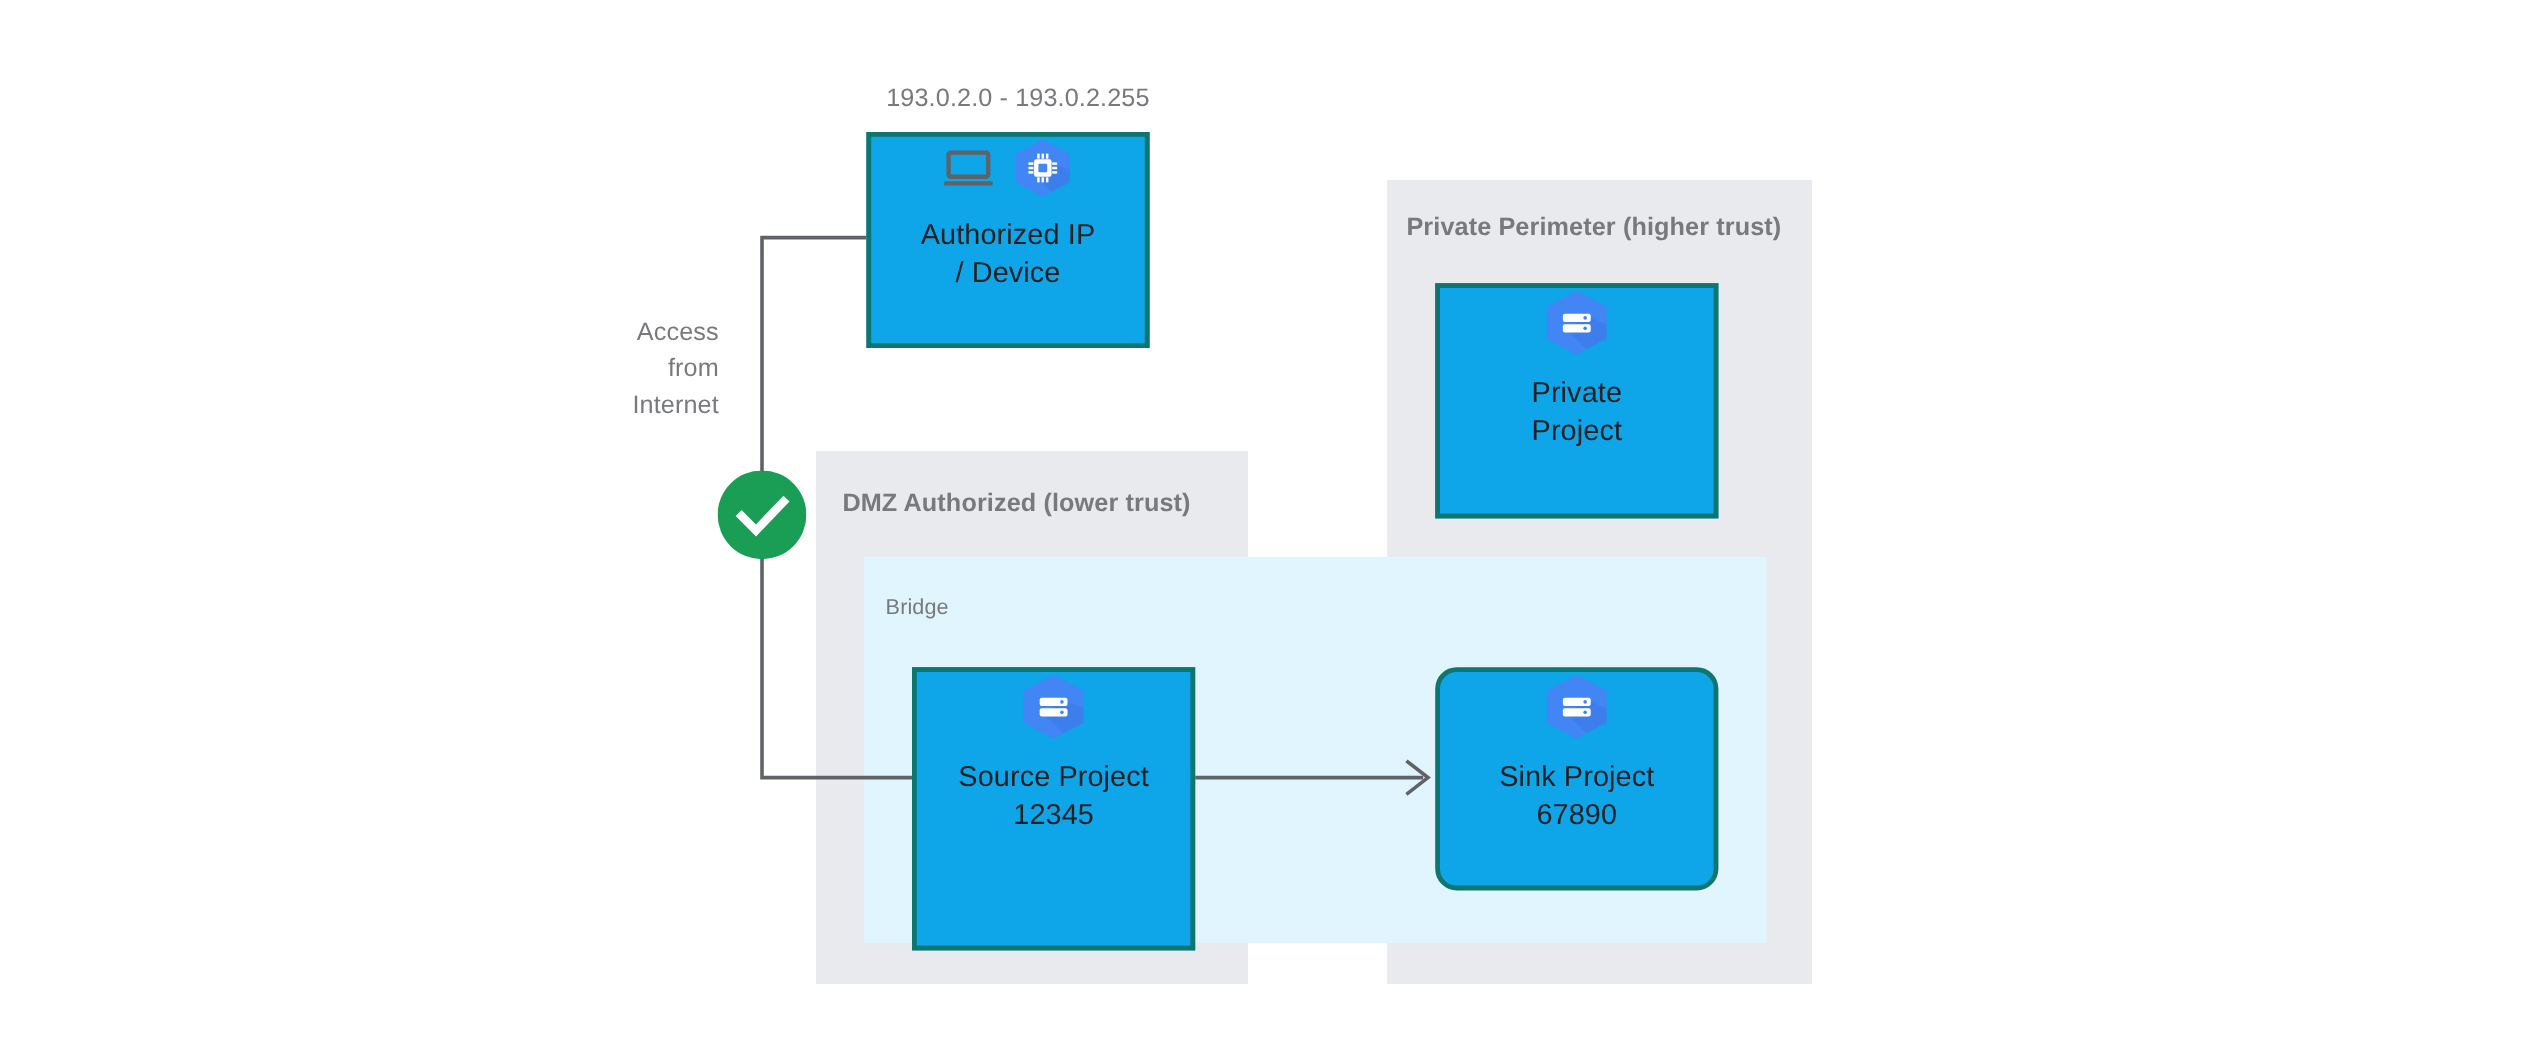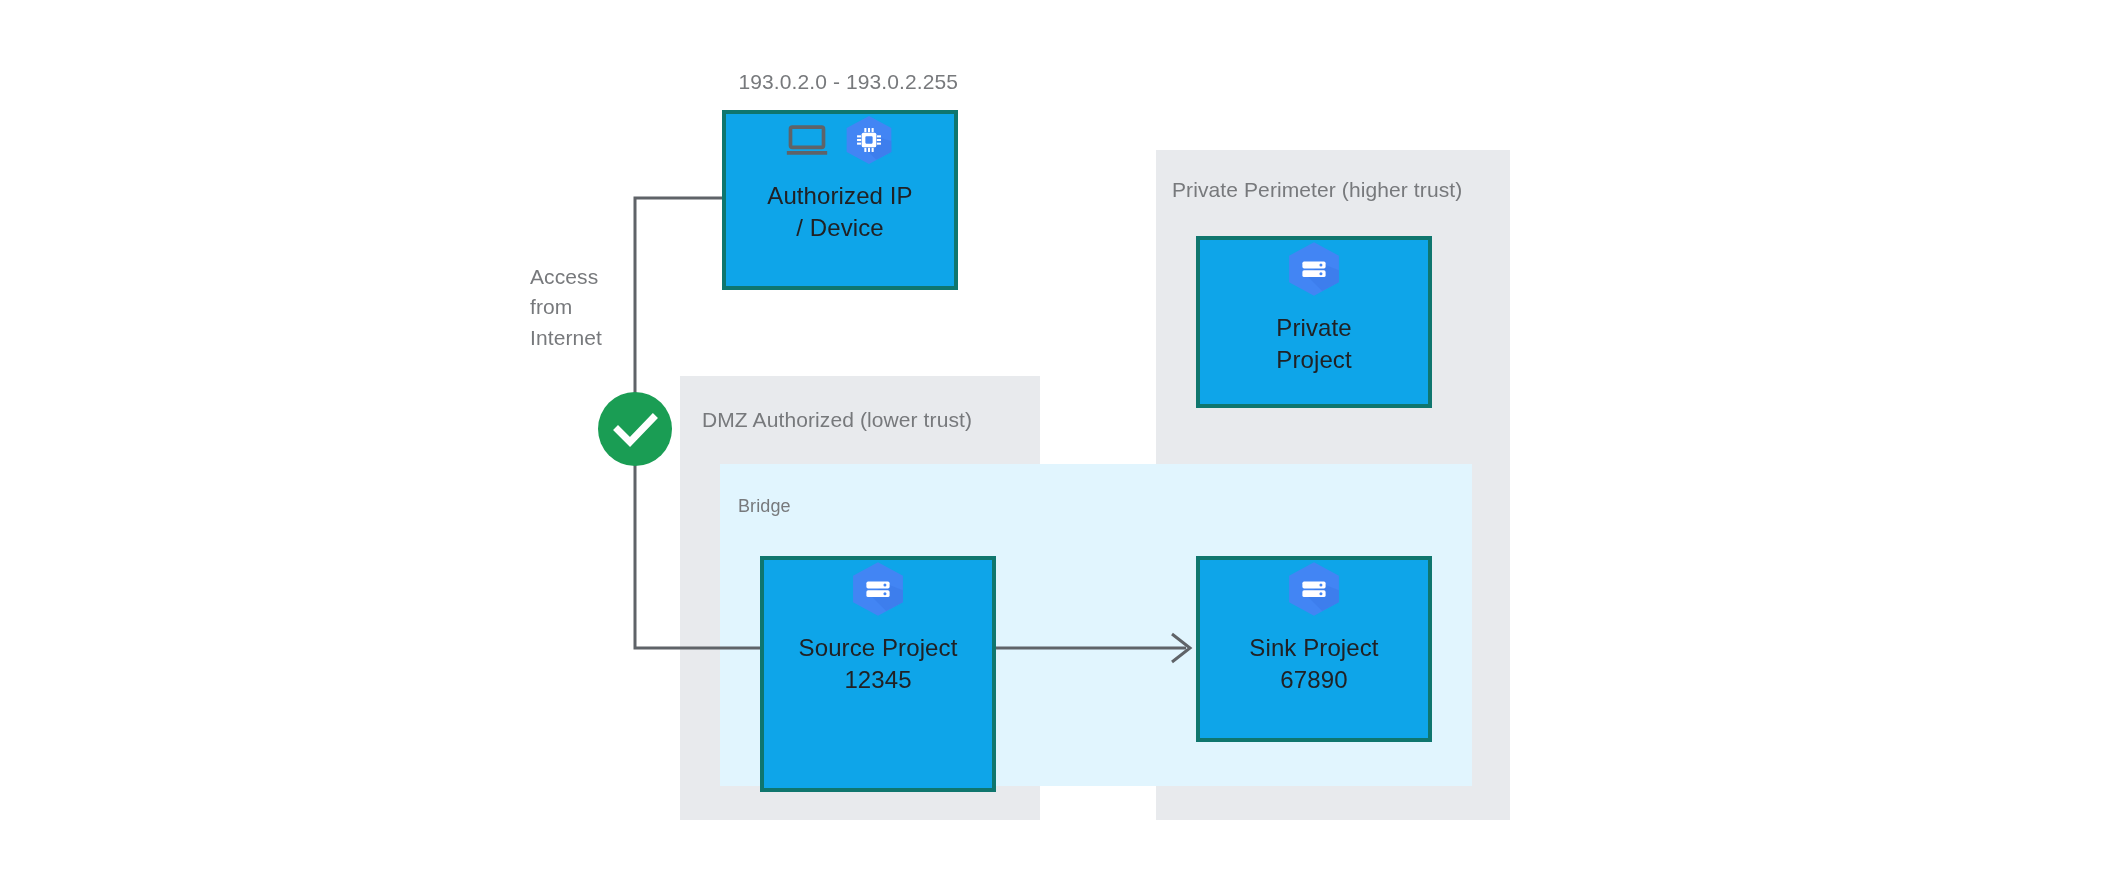--- a/index.html
+++ b/index.html
@@ -26,20 +26,21 @@
     position: absolute;
     background: #E8EAED;
     box-sizing: border-box;
   }
   .perimeter-label {
     position: absolute;
     font-size: 21px;
     color: #77797C;
     letter-spacing: .1px;
     white-space: nowrap;
+    font-weight: bold;
   }
 
   #dmz-perimeter   { left: 680px;  top: 376px; width: 360px; height: 444px; }
   #private-perimeter { left: 1156px; top: 150px; width: 354px; height: 670px; }
 
   #dmz-perimeter-label     { left: 702px;  top: 408px; }
   #private-perimeter-label { left: 1172px; top: 178px; }
 
   
   #bridge-panel {
@@ -82,42 +83,42 @@
   .node-label {
     font-size: 24px;
     line-height: 1.34;
     color: #202124;
     text-align: center;
     letter-spacing: .1px;
     white-space: pre-line;
   }
 
   #node-authorized-ip { left: 722px;  top: 110px; width: 236px; height: 180px; }
-  #node-private       { left: 1196px; top: 236px; width: 236px; height: 172px; }
+  #node-private       { left: 1196px; top: 236px; width: 236px; height: 196px; }
   #node-source        { left: 760px;  top: 556px; width: 236px; height: 236px; }
-  #node-sink          { left: 1196px; top: 556px; width: 236px; height: 186px; }
+  #node-sink          { left: 1196px; top: 556px; width: 236px; height: 186px; border-radius: 18px; }
 
   
   #ip-range-label {
     position: absolute;
     left: 722px;
     top: 70px;
     width: 236px;
     text-align: right;
     font-size: 21px;
     color: #77797C;
     letter-spacing: .1px;
     white-space: nowrap;
   }
   #access-label {
     position: absolute;
-    left: 530px;
+    left: 499px;
     top: 262px;
     width: 100px;
-    text-align: left;
+    text-align: right;
     font-size: 21px;
     line-height: 1.45;
     color: #77797C;
     letter-spacing: .1px;
     white-space: pre-line;
   }
 
   
   #connectors {
     position: absolute;

